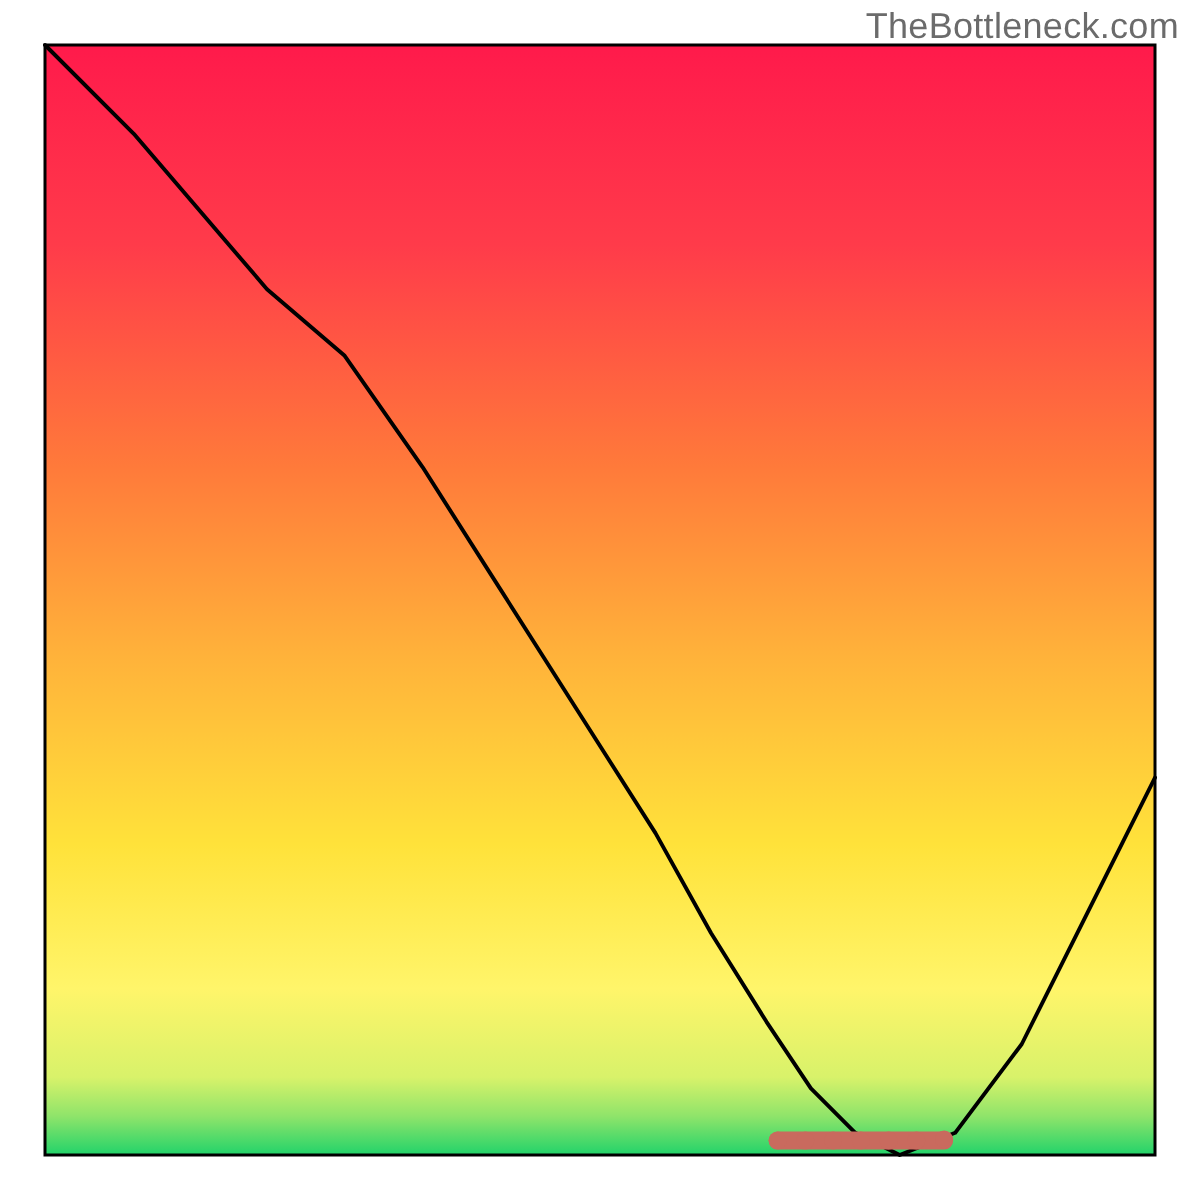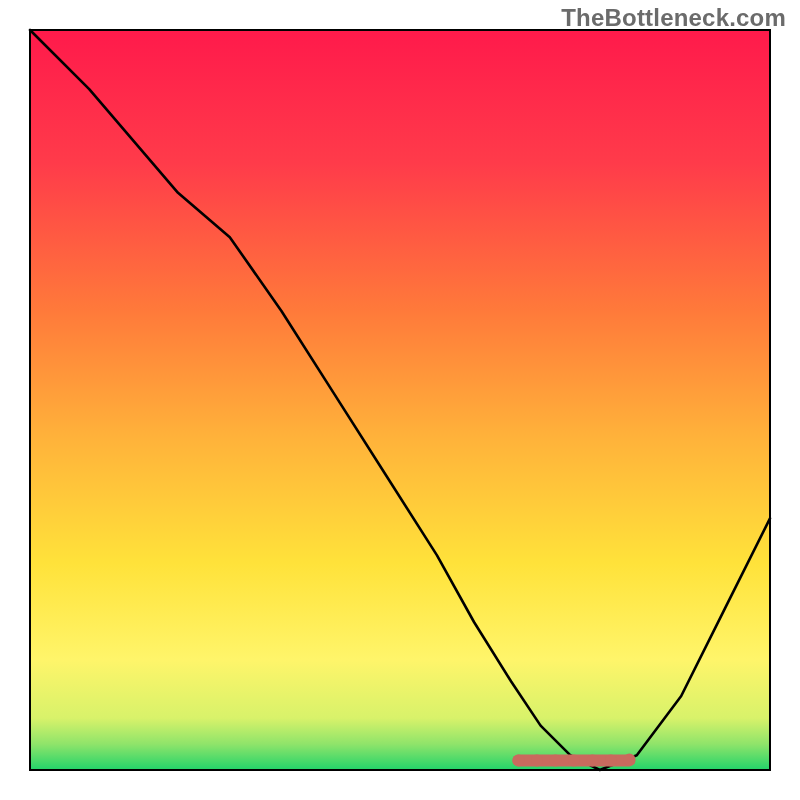--- a/index.html
+++ b/index.html
@@ -13,21 +13,21 @@
   .stage {
     position: relative;
     width: 800px;
     height: 800px;
   }
   .watermark {
     position: absolute;
     top: 4px;
     right: 14px;
     font-size: 24px;
-    font-weight: 700;
+    font-weight: 400;
     color: #6b6b6b;
     letter-spacing: 0.2px;
   }
   svg {
     display: block;
   }
 </style>
 </head>
 <body>
 

